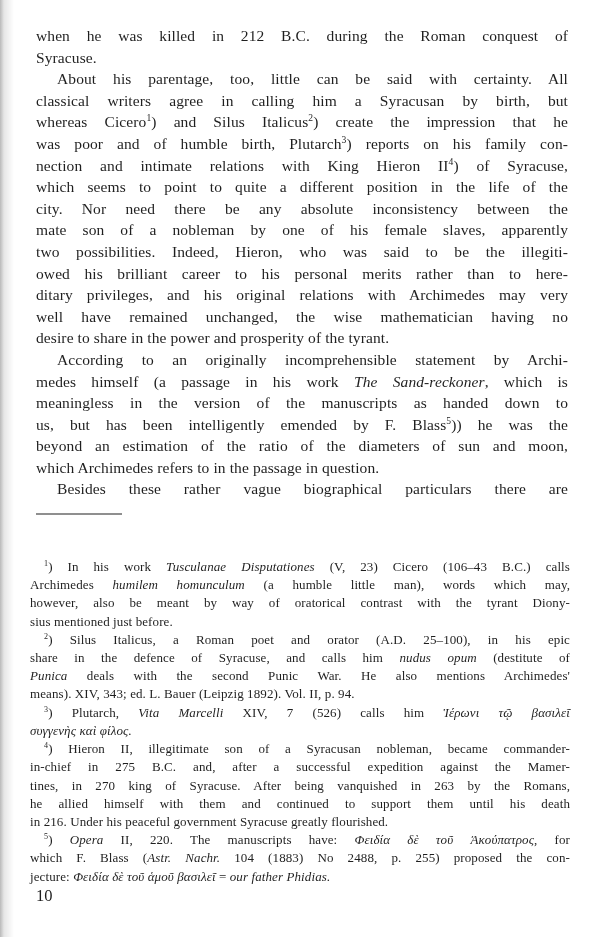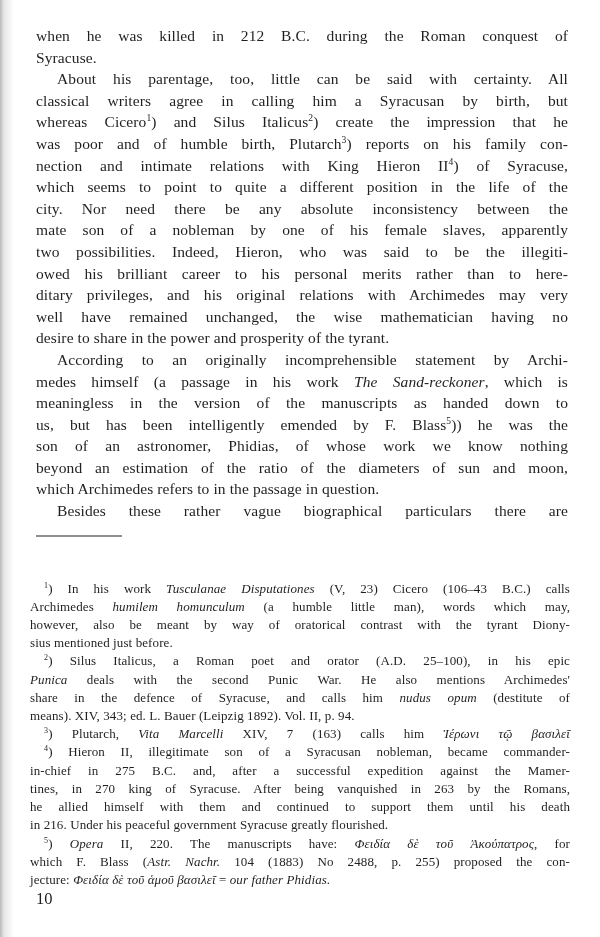--- a/index.html
+++ b/index.html
@@ -89,44 +89,44 @@
         <div class="line j"><span>owed his brilliant career to his personal merits rather than to here-</span></div>
         <div class="line j"><span>ditary privileges, and his original relations with Archimedes may very</span></div>
         <div class="line j"><span>well have remained unchanged, the wise mathematician having no</span></div>
         <div class="line"><span>desire to share in the power and prosperity of the tyrant.</span></div>
       </div>
       <div class="para">
         <div class="line j ind"><span>According to an originally incomprehensible statement by Archi-</span></div>
         <div class="line j"><span>medes himself (a passage in his work </span><span class="it">The Sand-reckoner</span><span>, which is</span></div>
         <div class="line j"><span>meaningless in the version of the manuscripts as handed down to</span></div>
         <div class="line j"><span>us, but has been intelligently emended by F. Blass</span><span class="sup">5</span><span>)) he was the</span></div>
-        <div class="line j"><span>son of an astronomer, Phidias, of whose work we know nothing</span></div>
         <div class="line j"><span>beyond an estimation of the ratio of the diameters of sun and moon,</span></div>
         <div class="line"><span>which Archimedes refers to in the passage in question.</span></div>
       </div>
       <div class="para">
         <div class="line j ind"><span>Besides these rather vague biographical particulars there are</span></div>
       </div>
     </div>
   <div class="fn-sep"></div>
   <div class="footnotes" id="footnotes">
       <div class="para">
         <div class="line j ind"><span class="sup">1</span><span>) In his work </span><span class="it">Tusculanae Disputationes</span><span> (V, 23) Cicero (106–43 B.C.) calls</span></div>
         <div class="line j"><span>Archimedes </span><span class="it">humilem homunculum</span><span> (a humble little man), words which may,</span></div>
         <div class="line j"><span>however, also be meant by way of oratorical contrast with the tyrant Diony-</span></div>
         <div class="line"><span>sius mentioned just before.</span></div>
       </div>
       <div class="para">
         <div class="line j ind"><span class="sup">2</span><span>) Silus Italicus, a Roman poet and orator (A.D. 25–100), in his epic</span></div>
+        <div class="line j"><span>share in the defence of Syracuse, and calls him </span><span class="it">nudus opum</span><span> (destitute of</span></div>
         <div class="line j"><span class="it">Punica</span><span> deals with the second Punic War. He also mentions Archimedes'</span></div>
-        <div class="line j"><span>share in the defence of Syracuse, and calls him </span><span class="it">nudus opum</span><span> (destitute of</span></div>
         <div class="line"><span>means). XIV, 343; ed. L. Bauer (Leipzig 1892). Vol. II, p. 94.</span></div>
       </div>
       <div class="para">
-        <div class="line j ind"><span class="sup">3</span><span>) Plutarch, </span><span class="it">Vita Marcelli</span><span> XIV, 7 (163) calls him </span><span class="it">Ἱέρωνι τῷ βασιλεῖ</span></div>
+        <div class="line j ind"><span class="sup">3</span><span>) Plutarch, </span><span class="it">Vita Marcelli</span><span> XIV, 7 (526) calls him </span><span class="it">Ἱέρωνι τῷ βασιλεῖ</span></div>
+        <div class="line"><span class="it">συγγενὴς καὶ φίλος.</span></div>
       </div>
       <div class="para">
         <div class="line j ind"><span class="sup">4</span><span>) Hieron II, illegitimate son of a Syracusan nobleman, became commander-</span></div>
         <div class="line j"><span>in-chief in 275 B.C. and, after a successful expedition against the Mamer-</span></div>
         <div class="line j"><span>tines, in 270 king of Syracuse. After being vanquished in 263 by the Romans,</span></div>
         <div class="line j"><span>he allied himself with them and continued to support them until his death</span></div>
         <div class="line"><span>in 216. Under his peaceful government Syracuse greatly flourished.</span></div>
       </div>
       <div class="para">
         <div class="line j ind"><span class="sup">5</span><span>) </span><span class="it">Opera</span><span> II, 220. The manuscripts have: </span><span class="it">Φειδία δὲ τοῦ Ἀκούπατρος</span><span>, for</span></div>

